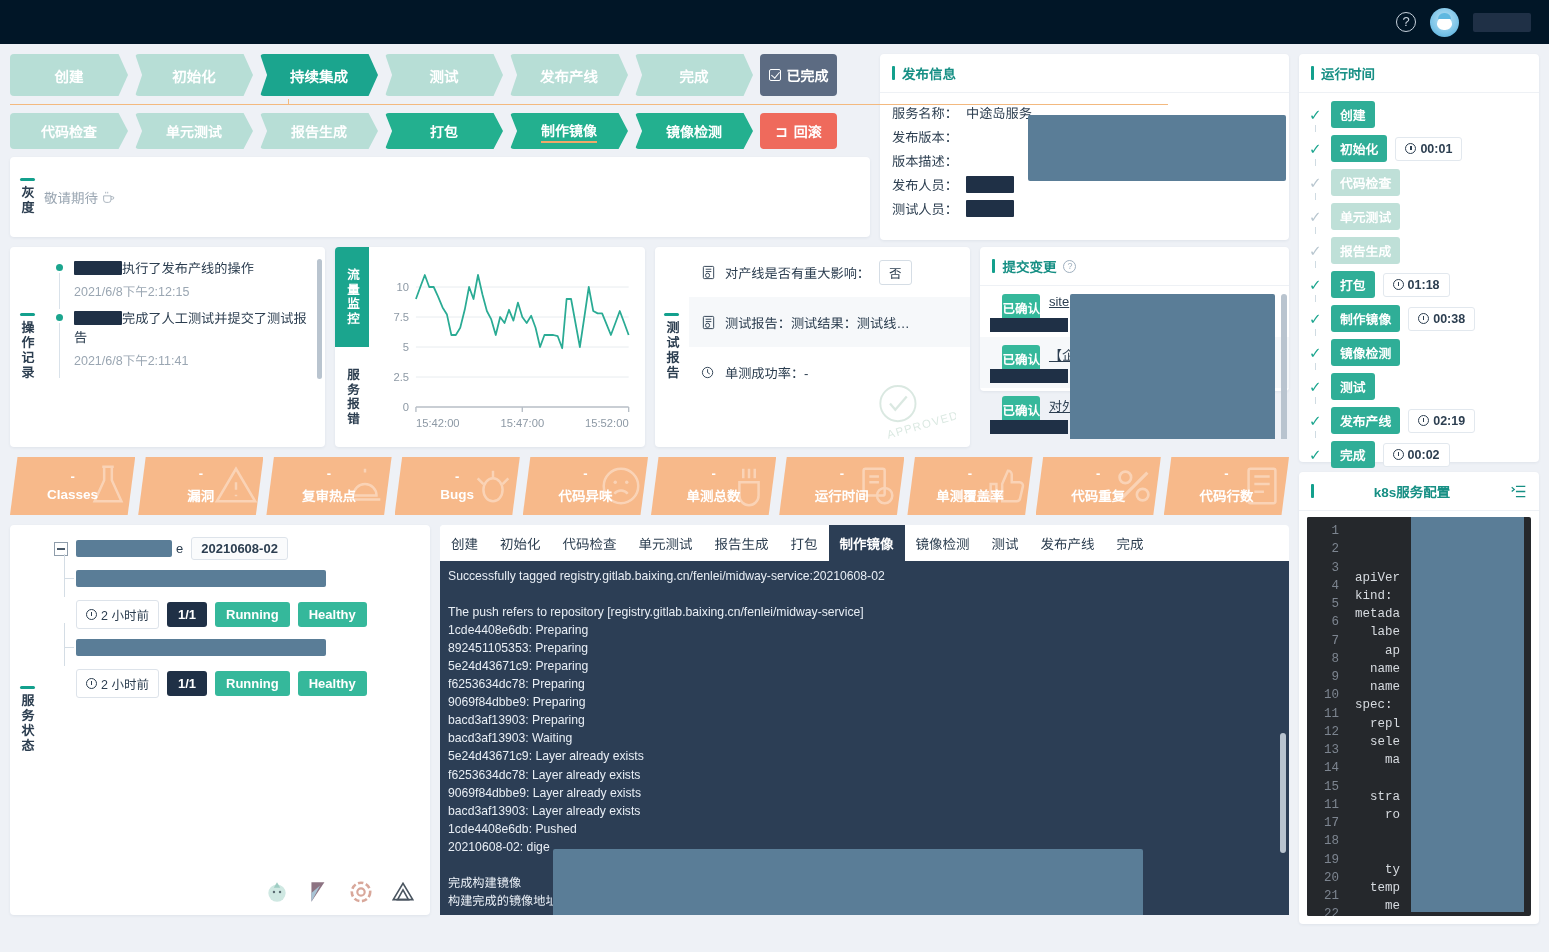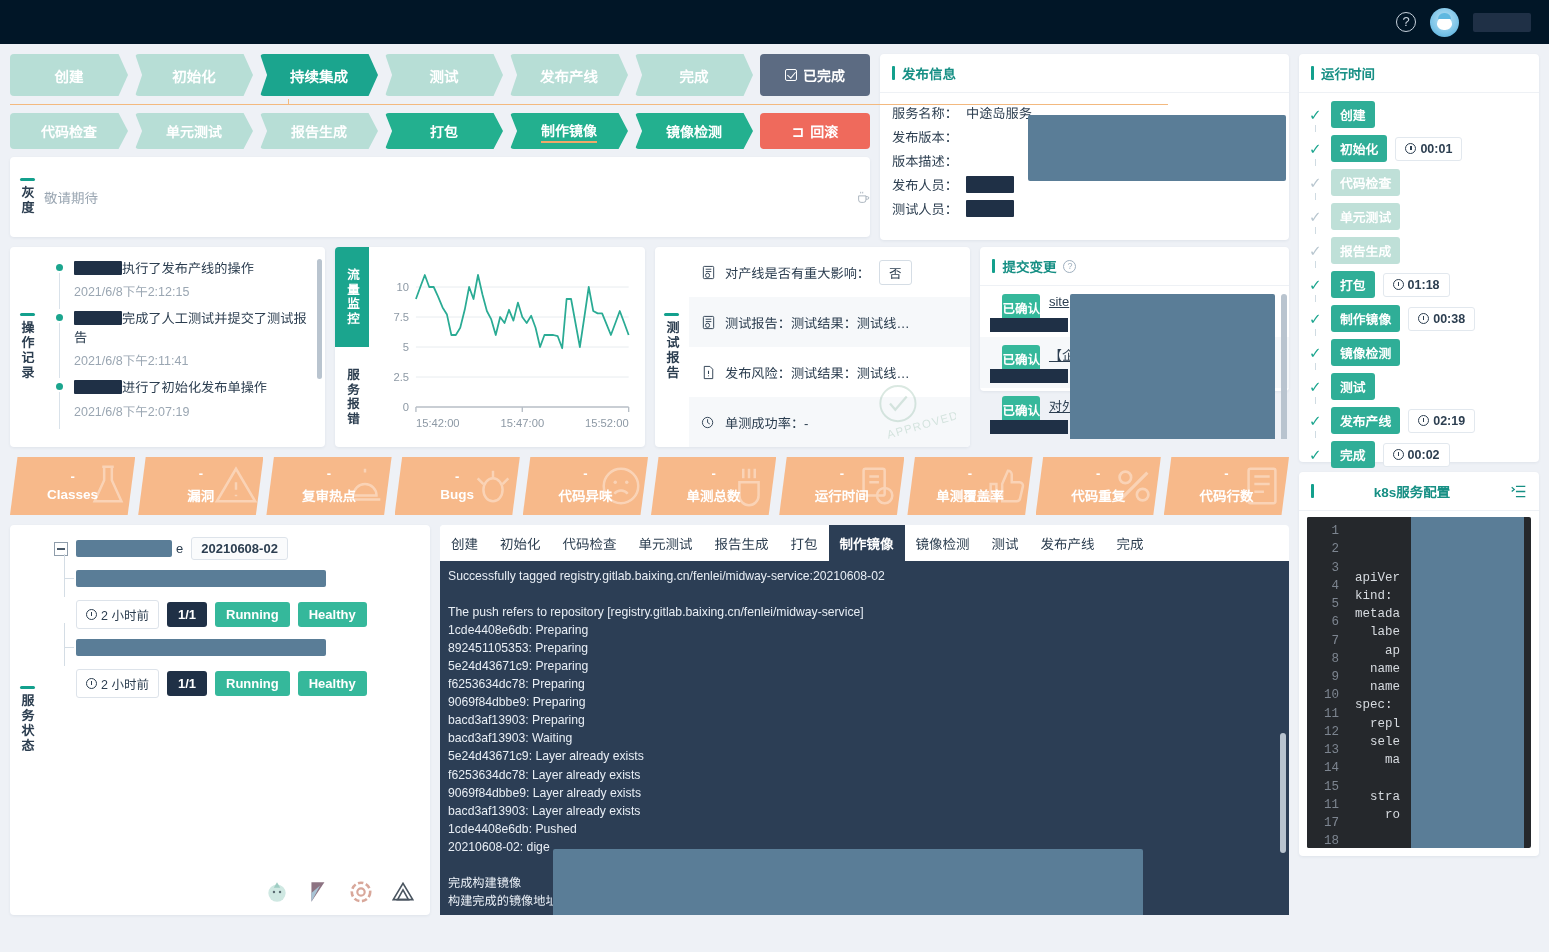--- a/index.html
+++ b/index.html
@@ -68,21 +68,21 @@
     background: #b7ded6; border-radius: 4px;
     clip-path: polygon(0 0, 92% 0, 100% 50%, 92% 100%, 0 100%, 6% 50%);
     cursor: pointer; user-select: none;
   }
   .chev.first { clip-path: polygon(0 0, 92% 0, 100% 50%, 92% 100%, 0 100%); }
   .chev.active { background: #1ba58e; }
   .chev.done { background: #23b08f; }
   .chev.sub { height: 36px; width: 118px; font-size: 14px; }
   .chev .ul { border-bottom: 2px solid #f0a868; padding-bottom: 1px; }
   .btn-flat {
-    height: 42px; width: 110px; border-radius: 4px; border: none;
+    height: 42px; width: 77px; border-radius: 4px; border: none;
     display: flex; align-items: center; justify-content: center; gap: 6px;
     font-size: 14px; font-weight: bold; color: #fff; cursor: pointer;
     font-family: inherit;
   }
   .btn-done { background: #5c6b82; }
   .btn-roll { background: #ef6a5c; height: 36px; }
   .bx {
     width: 12px; height: 12px; border: 1.4px solid #fff; border-radius: 2px;
     position: relative;
   }
@@ -106,21 +106,21 @@
     width: 34px; flex-shrink: 0; display: flex; flex-direction: column;
     align-items: center; justify-content: center; gap: 5px;
     padding: 10px 0; font-size: 13px; color: #2c3e50; font-weight: bold;
   }
   .side-tab .bar { width: 15px; height: 3px; background: #13a08d; border-radius: 2px; }
   .side-tab .vtext { writing-mode: vertical-rl; letter-spacing: 2px; }
 
   
   .gray-card { margin-bottom: 10px; height: 80px; }
   .gray-body {
-    flex: 1; display: flex; align-items: center; justify-content: space-between;
+    flex: 1; display: flex; align-items: center; justify-content: flex-start;
     color: #9aa6b2; font-size: 13.5px; gap: 4px;
   }
 
   
   .mid-row { display: flex; gap: 10px; margin-bottom: 10px; }
   .oplog { width: 318px; height: 200px; }
   .oplog-body { flex: 1; padding: 12px 10px 0 12px; position: relative; overflow: hidden; }
   .op-item { position: relative; padding-left: 18px; padding-bottom: 9px; }
   .op-item::before {
     content: ""; position: absolute; left: 0; top: 5px; width: 7px; height: 7px;
@@ -247,21 +247,21 @@
   }
   .log-tab.on { background: #2c3e55; color: #fff; font-weight: bold; }
   .log-console {
     flex: 1; background: #2c3e55; color: #e8eef5; font-size: 12.2px;
     font-family: "Liberation Sans", "DejaVu Sans", sans-serif;
     padding: 6px 8px 0 8px; line-height: 1.48; overflow: hidden; position: relative;
   }
   .log-console .line { white-space: pre; }
 
   
-  .k8s { height: 384px; display: flex; flex-direction: column; }
+  .k8s { height: 452px; display: flex; flex-direction: column; }
   .k8s-head { display: flex; align-items: center; justify-content: space-between; }
   .k8s-editor {
     flex: 1; background: #25282c; margin: 6px 8px 8px 8px; border-radius: 2px;
     position: relative; overflow: hidden; display: flex;
     font-family: "Liberation Mono", "DejaVu Sans Mono", monospace; font-size: 12.5px;
   }
   .k8s-gutter {
     width: 38px; flex-shrink: 0; text-align: right; padding: 5px 6px 0 0;
     color: #7d8590; background: #25282c; line-height: 1.46;
   }
@@ -428,24 +428,20 @@
             <span class="vtext">操作记录</span>
           </div>
           <div class="oplog-body">
             <div class="op-item">
               <div class="op-text"><span class="op-redact"></span><span>执行了发布产线的操作</span></div>
               <div class="op-time">2021/6/8下午2:12:15</div>
             </div>
             <div class="op-item">
               <div class="op-text"><span class="op-redact"></span><span>完成了人工测试并提交了测试报告</span></div>
               <div class="op-time">2021/6/8下午2:11:41</div>
-            </div>
-            <div class="op-item">
-              <div class="op-text"><span class="op-redact"></span><span>进行了初始化发布单操作</span></div>
-              <div class="op-time">2021/6/8下午2:07:19</div>
             </div>
             <div class="op-scroll"></div>
           </div>
         </div>
 
         <div class="side-card traffic">
           <div class="traffic-tabs">
             <div class="tt on">
                 <span class="vtext">流量监控</span>
               </div>
@@ -495,27 +491,20 @@
               <span>对产线是否有重大影响：</span>
               <span class="tr-val">否</span>
             </div>
             <div class="tr-row">
               <svg width="15" height="15" viewBox="0 0 16 16">
                 <rect x="2.5" y="1.5" width="11" height="13" rx="1" fill="none" stroke="#2c3e50" stroke-width="1"></rect>
                 <path d="M5 4.5h6M5 7h6" stroke="#2c3e50" stroke-width="1"></path>
                 <circle cx="7" cy="11" r="2.2" fill="none" stroke="#2c3e50" stroke-width="1"></circle>
               </svg>
               <span>测试报告：测试结果：测试线…</span>
-            </div>
-            <div class="tr-row">
-              <svg width="15" height="15" viewBox="0 0 16 16">
-                <path d="M3.5 1.5h6l3 3v10h-9z" fill="none" stroke="#2c3e50" stroke-width="1"></path>
-                <path d="M8 6v3.5M8 11.2v.9" stroke="#2c3e50" stroke-width="1.1"></path>
-              </svg>
-              <span>发布风险：测试结果：测试线…</span>
             </div>
             <div class="tr-row">
               <svg width="15" height="15" viewBox="0 0 16 16">
                 <circle cx="7" cy="8" r="5.5" fill="none" stroke="#2c3e50" stroke-width="1"></circle>
                 <path d="M7 4.5V8l2.4 1.6" stroke="#2c3e50" stroke-width="1" fill="none"></path>
               </svg>
               <span>单测成功率：-</span>
             </div>
             <svg class="stamp" viewBox="0 0 100 70">
               <circle cx="34" cy="30" r="20" fill="none" stroke="#5a9a7a" stroke-width="2.2"></circle>

